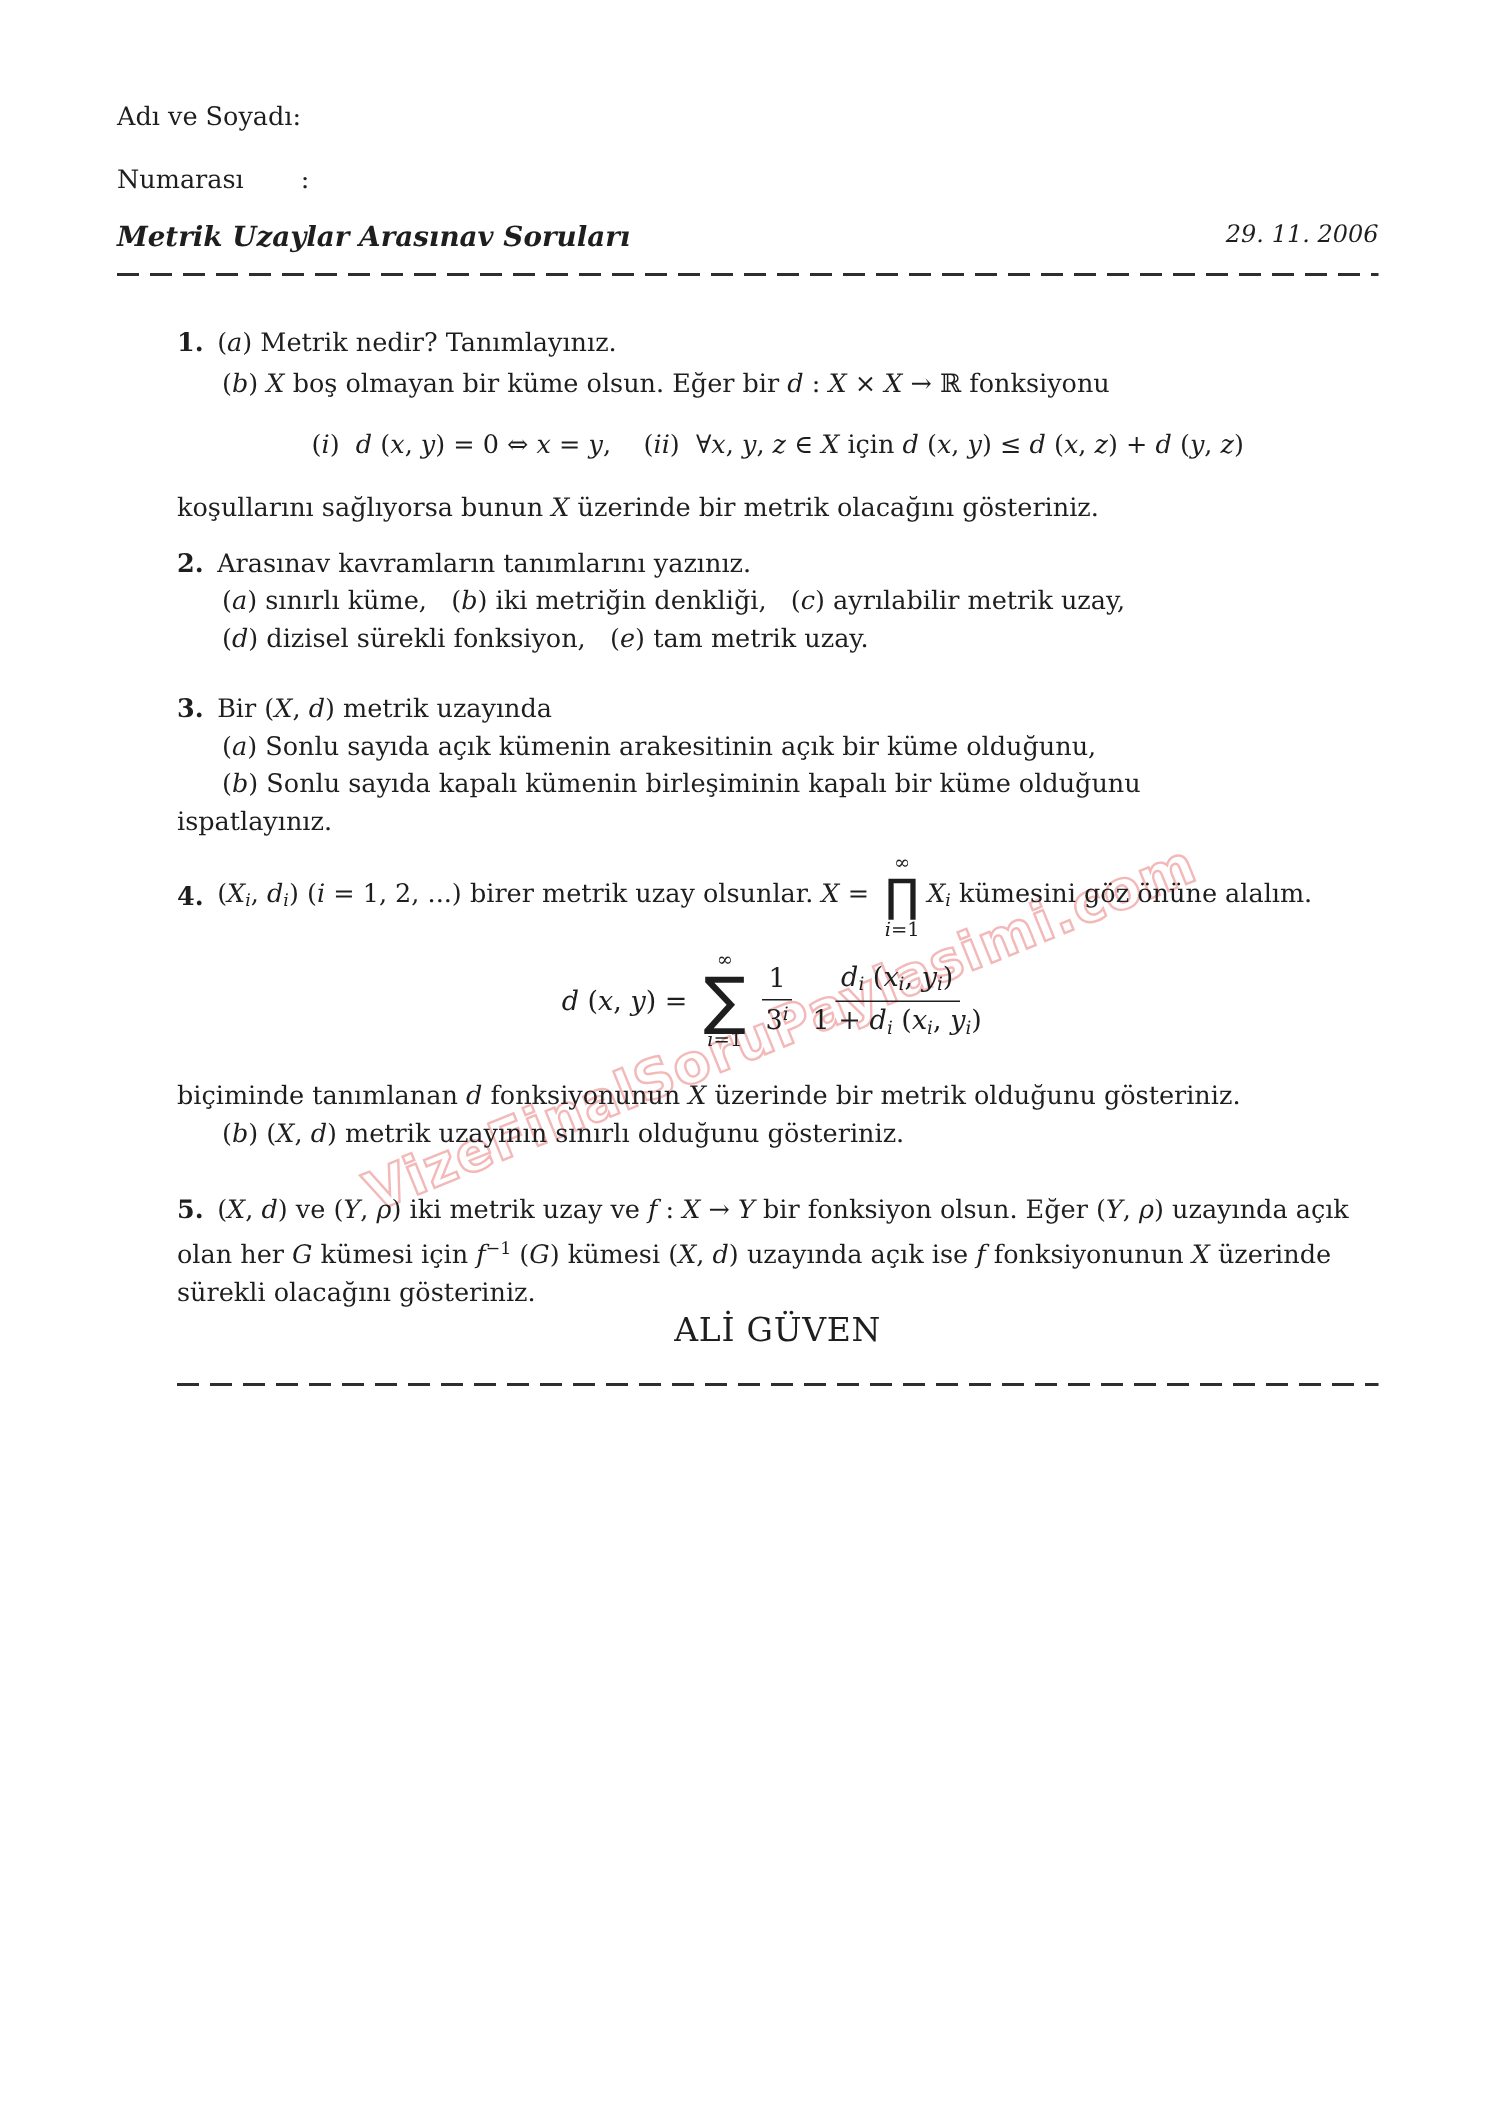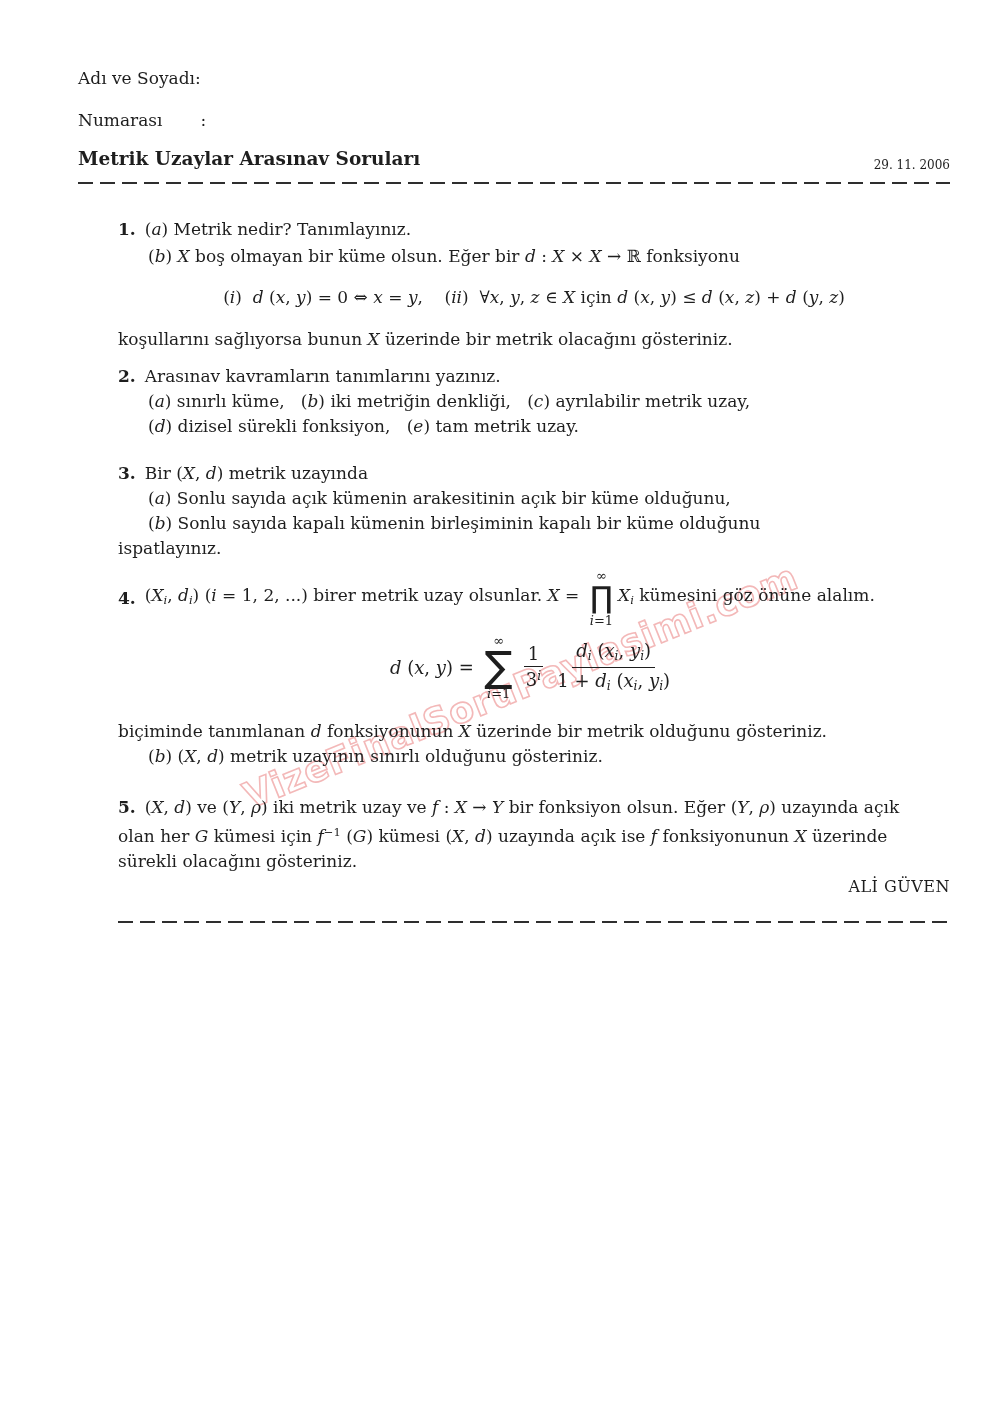--- a/index.html
+++ b/index.html
@@ -12,28 +12,28 @@
   .watermark{
     position:absolute;left:225px;top:672px;width:560px;z-index:0;
     text-align:center;
     font-family:"DejaVu Sans","Liberation Sans",sans-serif;
     font-size:36px;font-weight:700;letter-spacing:1px;
     color:rgba(255,255,255,0);
     -webkit-text-stroke:1.6px rgba(236,140,140,0.62);
     transform:rotate(-22deg);
     white-space:nowrap;
   }
-  .content{position:relative;z-index:1;padding:58px 42px 0 78px;}
+  .content{position:relative;z-index:1;padding:58px 73px 0 78px;}
   .line{font-size:17px;line-height:25px;white-space:pre-wrap;}
   .hdr-name{margin-top:8px;}
   .hdr-number{margin-top:17px;display:flex;}
   .hdr-number .colon{margin-left:38px;}
-  .title-row{display:flex;justify-content:space-between;align-items:flex-end;margin-top:13px;}
+  .title-row{display:flex;justify-content:space-between;align-items:flex-start;margin-top:13px;font-style:italic;}
   .doc-title{font-weight:700;font-size:18.5px;line-height:26px;}
-  .doc-date{font-size:12px;}
+  .doc-date{font-size:16px;}
   .dash-rule{
     height:2px;margin-top:10px;
     background:repeating-linear-gradient(to right,#2e2e2e 0 15px,transparent 15px 22px);
   }
   .questions{margin-top:33px;margin-left:40px;}
   .q-num{font-weight:700;margin-right:9px;}
   .q-sub{margin-left:30px;}
   .q-center{text-align:center;line-height:28px;margin-top:14px;}
   .mt2{margin-top:2px;} .mt6{margin-top:22px;} .mt8{margin-top:8px;}
   .mt10{margin-top:26px;} .mt12{margin-top:12px;} .mt16{margin-top:16px;}
@@ -45,21 +45,21 @@
   .op-top{font-size:13px;line-height:1;margin-bottom:2px;}
   .op-bot{font-size:13px;line-height:1;margin-top:3px;}
   .op-sym{font-family:"DejaVu Sans","Liberation Sans",sans-serif;}
   .prod .op-sym{font-size:30px;line-height:0.9;}
   .sum .op-sym{font-size:42px;line-height:0.85;}
   .q4-intro{display:flex;align-items:center;min-height:58px;white-space:pre-wrap;}
   .display-math{display:flex;align-items:center;justify-content:center;min-height:80px;font-size:18px;white-space:pre;}
   .frac{display:inline-flex;flex-direction:column;align-items:center;vertical-align:middle;margin:0 4px;text-align:center;}
   .fr-num{padding:0 4px 3px;border-bottom:1.4px solid #1e1e1e;line-height:1.1;white-space:pre;}
   .fr-den{padding:3px 4px 0;line-height:1.1;white-space:pre;}
-  .sig{text-align:right;font-size:16px;line-height:25px;letter-spacing:0.5px;}
+  .sig{text-align:center;font-size:22px;line-height:25px;letter-spacing:0.5px;}
 </style>
 </head>
 <body>
 
 <div class="page">
 
   <div class="watermark">VizeFinalSoruPaylasimi.com</div>
 
   <div class="content">
 

